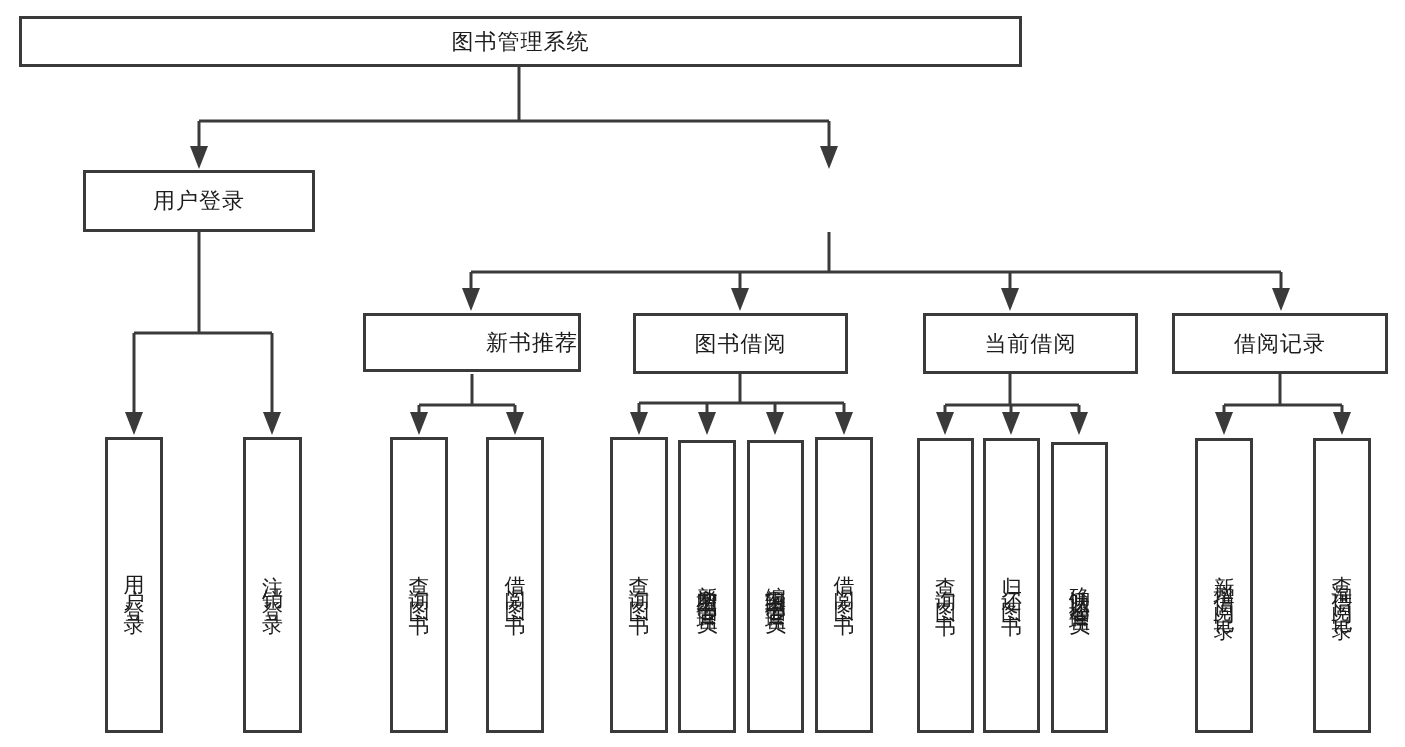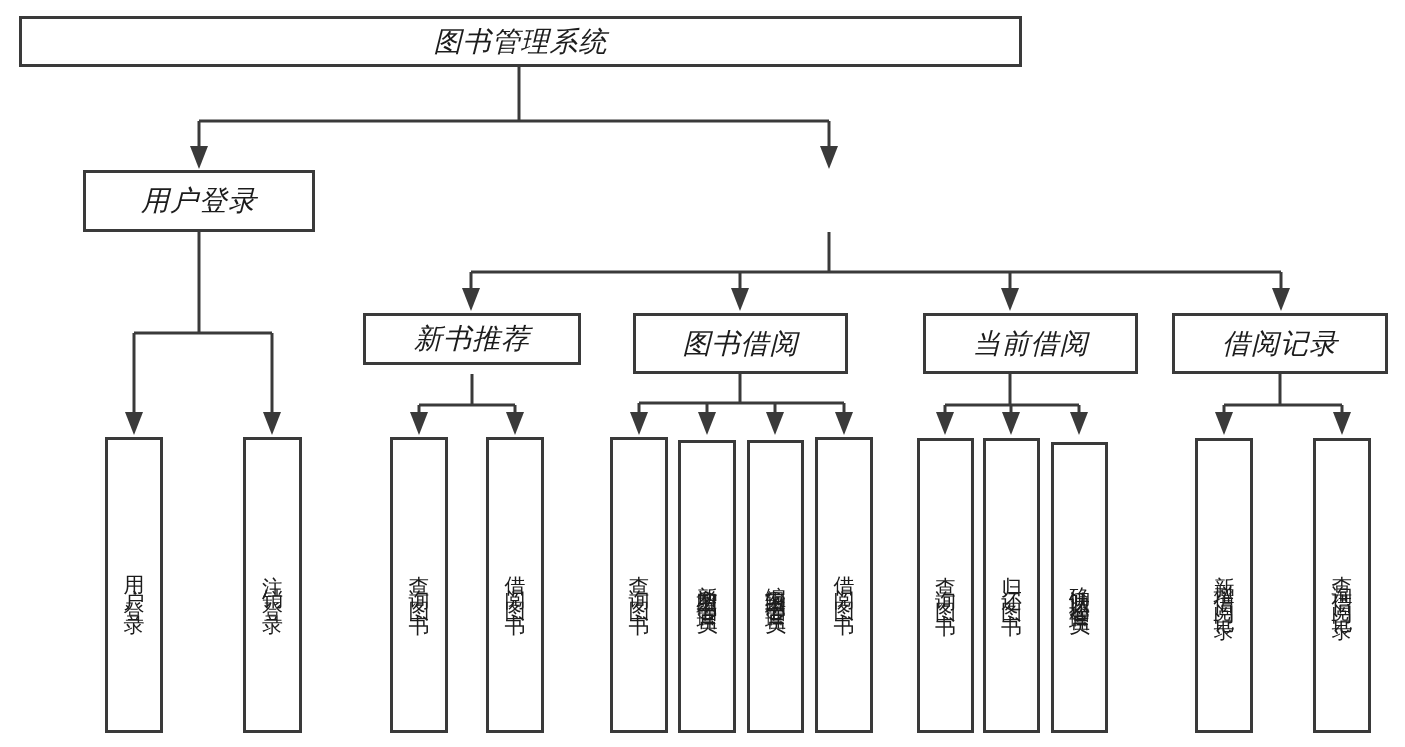--- a/index.html
+++ b/index.html
@@ -7,21 +7,21 @@
     position:relative;width:1405px;height:747px;background:#ffffff;
     font-family:"Liberation Sans","DejaVu Sans",sans-serif;
     overflow:hidden;
   }
   .connectors{position:absolute;left:0;top:0;width:1405px;height:747px;}
   .node{
     position:absolute;box-sizing:border-box;background:#ffffff;
     border:3px solid #3a3a3a;display:flex;align-items:center;justify-content:center;
     color:#1c1c1c;
   }
-  .hbox span{font-size:28px;letter-spacing:1px;white-space:nowrap;font-style:italic;}
+  .hbox span{font-size:22px;letter-spacing:1px;white-space:nowrap;}
   .vbox span{
     writing-mode:vertical-rl;text-orientation:mixed;
     font-size:21px;white-space:nowrap;
   }
   .ls-l span{letter-spacing:13px;}
   .ls-m span{letter-spacing:9px;}
   .ls-s span{letter-spacing:4px;}
   .watermark{
     position:absolute;right:6px;bottom:8px;
     font-size:24px;color:#b6b6ba;letter-spacing:1px;
@@ -100,21 +100,21 @@
   </svg>
 
   <div class="node hbox" style="left:19px;top:16px;width:1003px;height:51px;">
     <span>图书管理系统</span>
   </div>
 
   <div class="node hbox" style="left:83px;top:170px;width:232px;height:62px;">
     <span>用户登录</span>
   </div>
 
-  <div class="node hbox" style="left:363px;top:313px;width:218px;height:52px;">
+  <div class="node hbox" style="left:363px;top:313px;width:218px;height:59px;justify-content:flex-end;">
     <span>新书推荐</span>
   </div>
   <div class="node hbox" style="left:633px;top:313px;width:215px;height:61px;text-align:right;">
     <span>图书借阅</span>
   </div>
   <div class="node hbox" style="left:903px;top:313px;width:215px;height:61px;margin-left:20px;">
     <span>当前借阅</span>
   </div>
   <div class="node hbox" style="left:1172px;top:313px;width:216px;height:61px;">
     <span>借阅记录</span>

